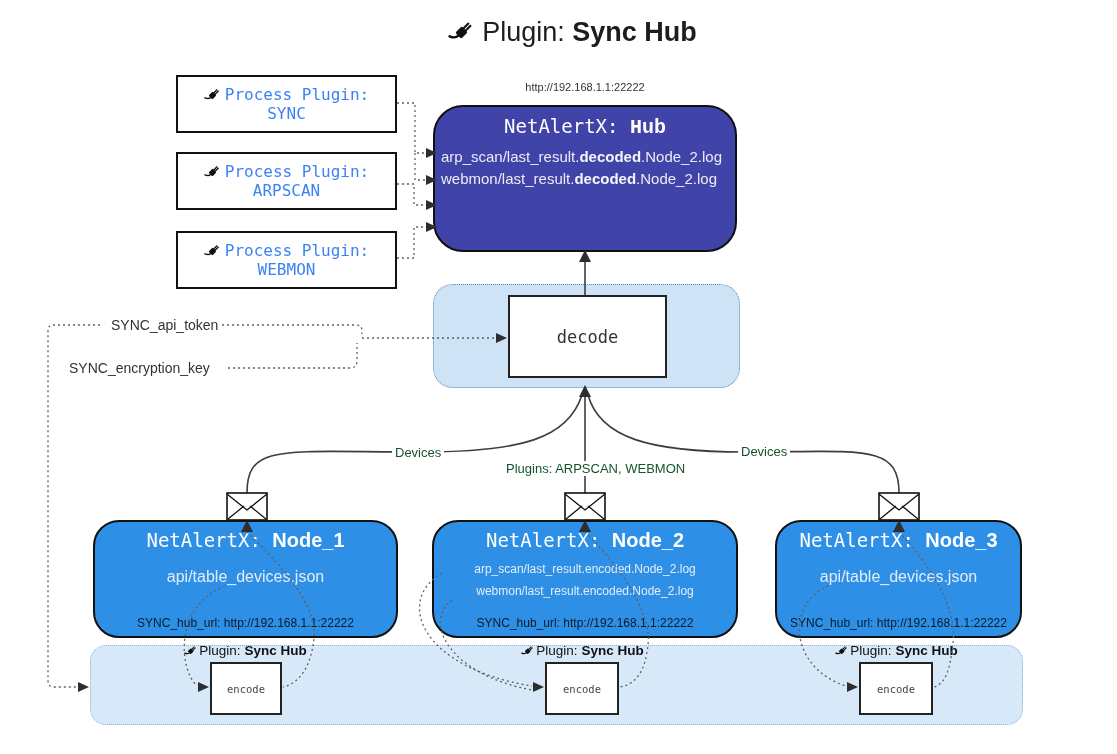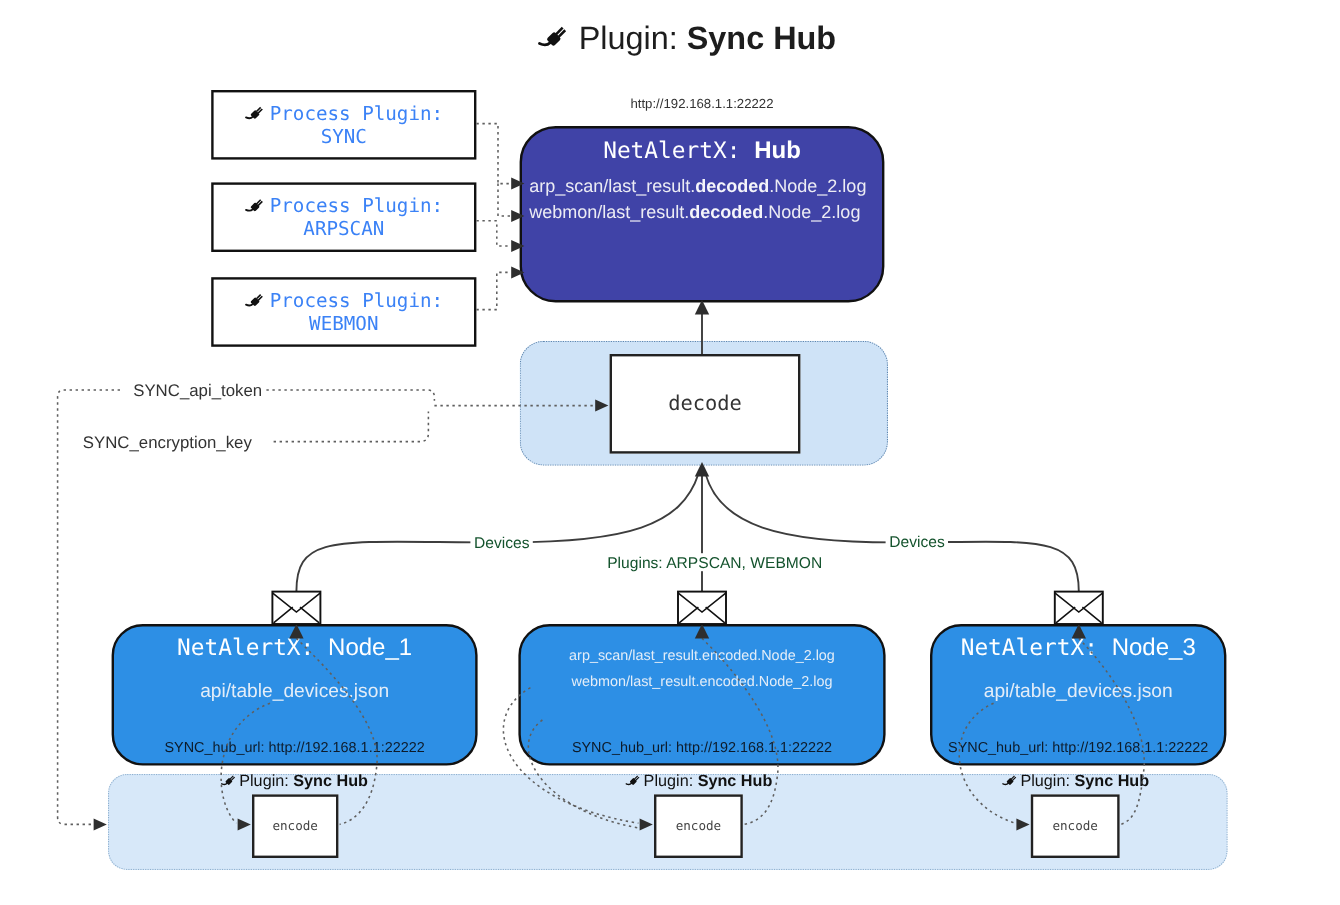--- a/index.html
+++ b/index.html
@@ -19,21 +19,21 @@
         font-size:16px;color:#3b82f6;box-sizing:border-box;}
   .pbox .row1{display:flex;align-items:center;gap:2px;}
   .pbox .plug-svg{width:19px;height:19px;}
 
   
   .hub-url{left:433px;width:304px;top:81px;text-align:center;font-size:11px;color:#333;}
   .hub{left:433px;top:105px;width:304px;height:147px;background:var(--hub-bg);
        border:2px solid #111;border-radius:30px;box-sizing:border-box;padding-top:8px;}
   .hub-title{text-align:center;color:#fff;font-size:20px;}
   .hub-title .m{font-size:19px;}
-  .hub-title b{font-family:Liberation Sans, sans-serif;font-weight:700;text-align:center;}
+  .hub-title b{font-family:Liberation Mono, monospace;font-weight:700;text-align:center;}
   .hub-lines{margin-top:9px;padding-left:6px;display:flex;flex-direction:column;gap:5px;}
   .hub-line{font-size:15px;color:#ececf4;white-space:nowrap;}
   .hub-line b{font-weight:700;color:#f5f5fa;}
 
   
   .panel{left:433px;top:284px;width:307px;height:104px;background:var(--panel-bg);
          border:1.6px dotted #5f86ae;border-radius:20px;box-sizing:border-box;}
   .decode-box{left:508px;top:295px;width:159px;height:83px;background:#fff;border:2px solid #222;
               display:flex;align-items:center;justify-content:center;font-size:17px;color:#333;box-sizing:border-box;}
 
@@ -41,21 +41,21 @@
   .tok{font-size:14px;color:#333;background:#fff;padding:0 3px;white-space:nowrap;}
 
   
   .edge-label{font-size:13px;color:#14532d;background:#fff;padding:0 3px;text-align:center;white-space:nowrap;}
 
   
   .node{top:520px;height:118px;background:var(--node-bg);border:2px solid #111;border-radius:26px;
         box-sizing:border-box;padding-top:7px;text-align:center;}
   .node-title{color:#fff;font-size:20px;white-space:nowrap;}
   .node-title .m{font-size:19px;}
-  .node-title b{font-family:"Liberation Sans",sans-serif;font-weight:400;margin-top:28px;}
+  .node-title b{font-family:"Liberation Sans",sans-serif;font-weight:700;margin-top:28px;}
   .node-files{margin-top:16px;display:flex;flex-direction:column;gap:9px;}
   .node-file{font-size:12px;color:#e3edf8;white-space:nowrap;}
   .node-footer{position:absolute;left:0;right:0;bottom:6px;font-size:12px;color:#0d1b2a;white-space:nowrap;}
 
   
   .band{left:90px;top:645px;width:933px;height:80px;background:var(--band-bg);
         border:1.6px dotted #8fb0cf;border-radius:16px;box-sizing:border-box;}
   .encode-box{top:662px;height:53px;background:#fff;border:2px solid #222;box-sizing:border-box;
               display:flex;align-items:center;justify-content:center;
               font-family:"DejaVu Sans Mono",monospace;font-size:10.5px;color:#444;}
@@ -136,20 +136,21 @@
       </div>
 
     <div class="abs node" style="left:93px;width:305px;">
       <div class="node-title"><span class="mono m">NetAlertX: </span><b>Node_1</b></div>
       <div class="node-files">
         <div class="node-file" style="font-size:16px;">api/table_devices.json</div>
       </div>
       <div class="node-footer">SYNC_hub_url: http://192.168.1.1:22222</div>
     </div>
     <div class="abs node" style="left:432px;width:306px;">
+      <div class="node-title"><span class="mono m">NetAlertX: </span><b>Node_2</b></div>
       <div class="node-files" style="margin-top:10px;gap:8px;">
         <div class="node-file">arp_scan/last_result.encoded.Node_2.log</div>
         <div class="node-file">webmon/last_result.encoded.Node_2.log</div>
       </div>
       <div class="node-footer">SYNC_hub_url: http://192.168.1.1:22222</div>
     </div>
     <div class="abs node" style="left:775px;width:247px;">
       <div class="node-title"><span class="mono m">NetAlertX: </span><b>Node_3</b></div>
       <div class="node-files">
         <div class="node-file" style="font-size:16px;">api/table_devices.json</div>

